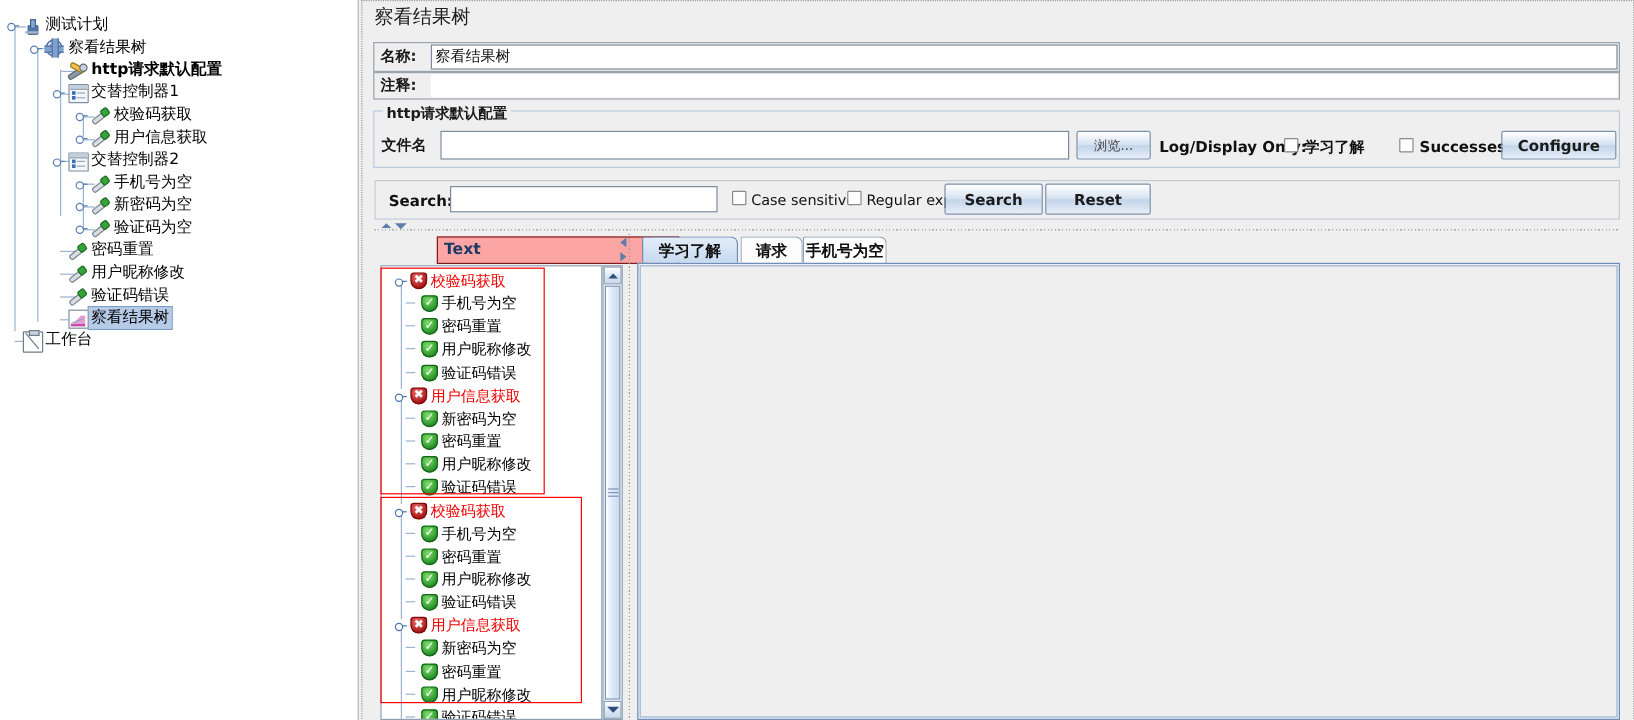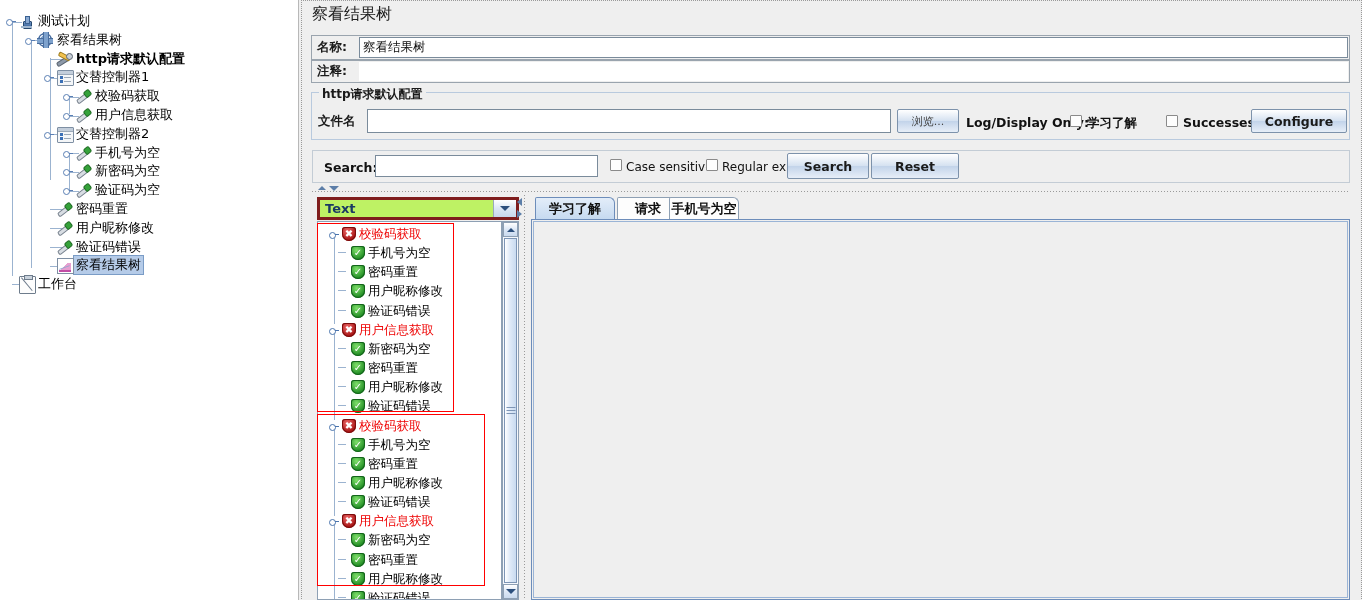--- a/index.html
+++ b/index.html
@@ -92,22 +92,22 @@
   .arw.up{border-left:4px solid transparent;border-right:4px solid transparent;border-bottom:4px solid #5c7ea8;}
   .arw.dn{border-left:5px solid transparent;border-right:5px solid transparent;border-top:5px solid #5c7ea8;}
   .arw.lf{border-top:4px solid transparent;border-bottom:4px solid transparent;border-right:5px solid #5c7ea8;}
   .arw.rt{border-top:4px solid transparent;border-bottom:4px solid transparent;border-left:5px solid #5c7ea8;}
   .dots-h{position:absolute;height:1px;
     background-image:repeating-linear-gradient(to right,#9a9a9a 0 1px,transparent 1px 3px);}
   .dots-v{position:absolute;width:1px;
     background-image:repeating-linear-gradient(to bottom,#9a9a9a 0 1px,transparent 1px 3px);}
 
   
-  .combo{position:absolute;box-sizing:border-box;border:3px solid #7f1d1d;background:#bef264;
-    display:flex;align-items:center;}
+  .combo{position:absolute;box-sizing:border-box;border:1px solid #7f1d1d;background:#fca5a5;
+    display:flex;align-items:center;margin-left:47px;}
   .combo .cval{padding-left:5px;font-size:13px;font-weight:bold;color:#1b3a63;flex:1;}
   .combo .cbtn{width:22px;height:100%;border-left:1px solid #9aa9bb;
     background:linear-gradient(#ffffff,#dbe6f4 50%,#c7d7ec);display:flex;align-items:center;justify-content:center;}
 
   
   .res-wrap{position:absolute;background:#fff;border:1px solid #8ea0b4;box-sizing:border-box;overflow:hidden;}
   .res-list{position:absolute;left:0;top:0;width:100%;}
   .ritem{position:absolute;height:19px;line-height:19px;display:flex;align-items:center;white-space:nowrap;}
   .ritem .rlbl{font-size:12.5px;padding-left:3px;}
   .ritem.err .rlbl{color:#ee0000;}
@@ -555,21 +555,21 @@
       <i class="arw dn" style="border-top-color:#2c4f7c;"></i>
     </div>
   </div>
 
   <div class="dots-v" style="left:524px;top:195px;height:405px;"></div>
   <div class="arw lf" style="left:517px;top:198px;"></div>
   <div class="arw rt" style="left:517px;top:210px;"></div>
 
   <div class="tabstrip">
     <div class="tab active" style="left:535px;top:197px;width:80px;">学习了解</div>
-    <div class="tab" style="left:617px;top:197px;width:62px;">请求</div>
+    <div class="tab" style="left:617px;top:197px;width:52px;">请求</div>
     <div class="tab" style="left:669px;top:197px;width:70px;">手机号为空</div>
   </div>
   <div class="tabpanel" style="left:531px;top:219px;width:819px;height:381px;">
     <div class="inner"></div>
   </div>
 
   <div class="annot" style="left:317px;top:223px;width:137px;height:189px;"></div>
   <div class="annot" style="left:317px;top:414px;width:168px;height:172px;"></div>
 
 </div>

